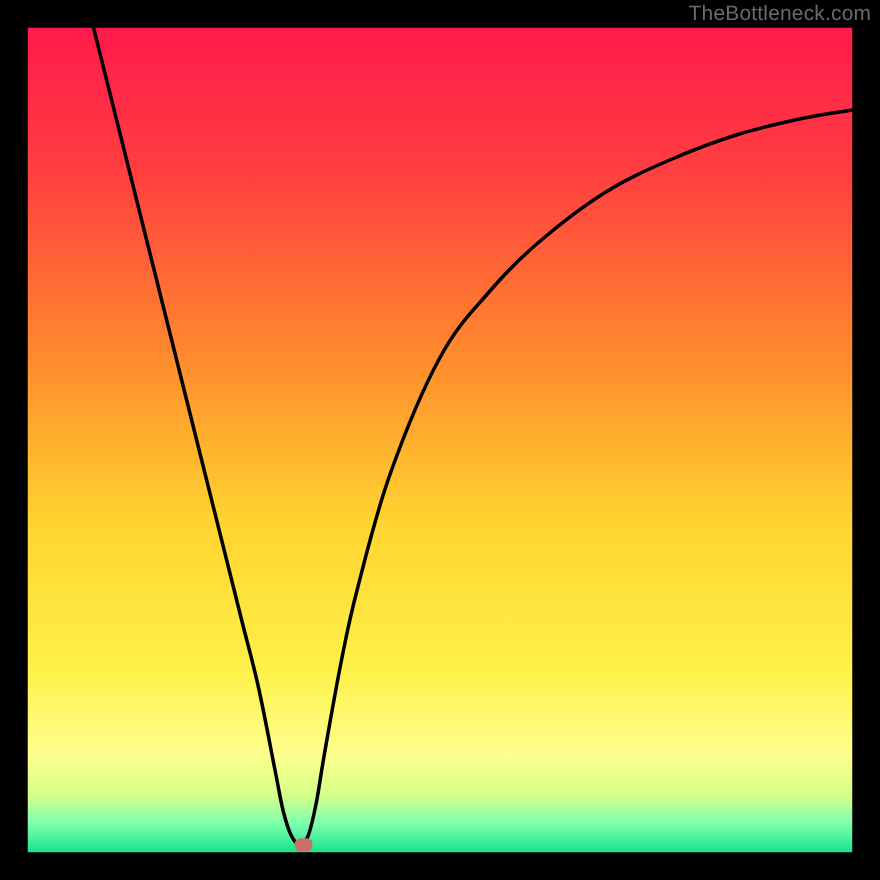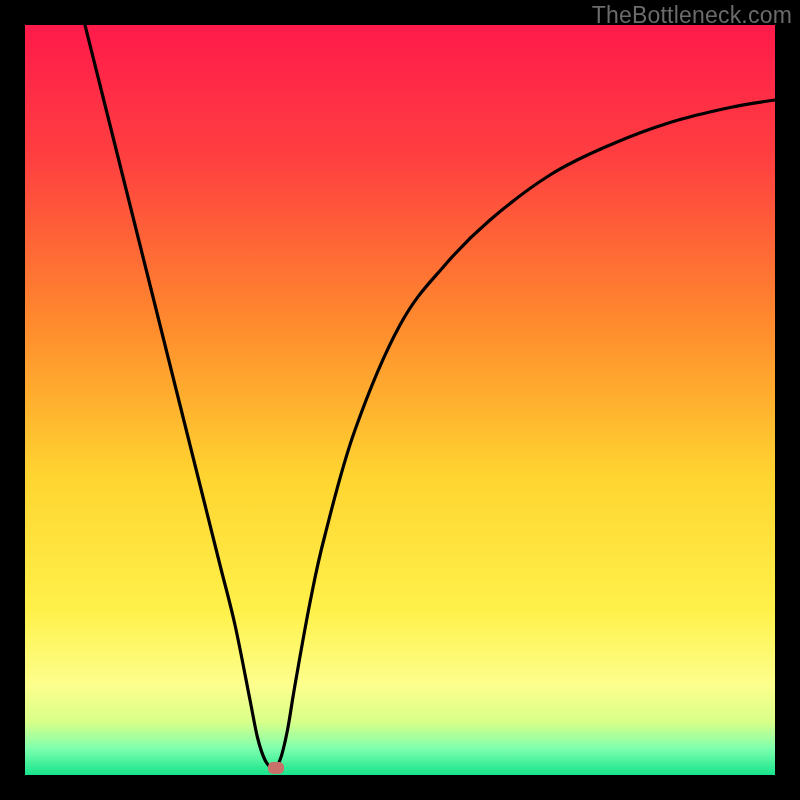--- a/index.html
+++ b/index.html
@@ -39,21 +39,21 @@
     height: 12px;
     background: #c9706a;
     border-radius: 5px;
     transform: translate(-50%, -50%);
   }
   .watermark {
     position: absolute;
     top: 2px;
     right: 8px;
     color: #6b6b6b;
-    font-size: 23px;
+    font-size: 19px;
     font-weight: 500;
     letter-spacing: 0.2px;
     user-select: none;
   }
 </style>
 </head>
 <body>
 
 <div class="watermark">TheBottleneck.com</div>
 

